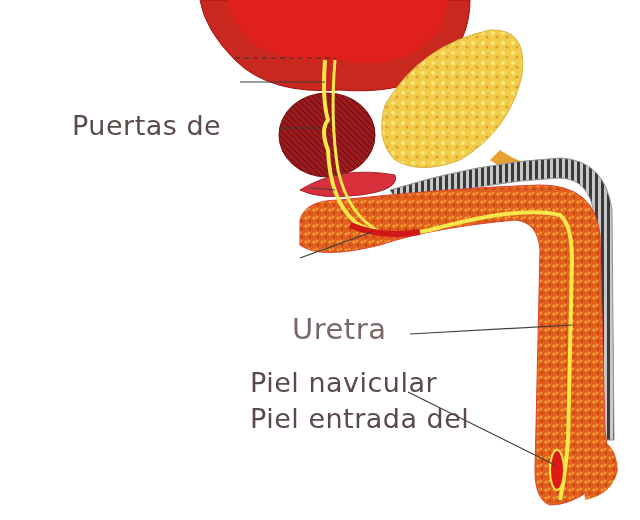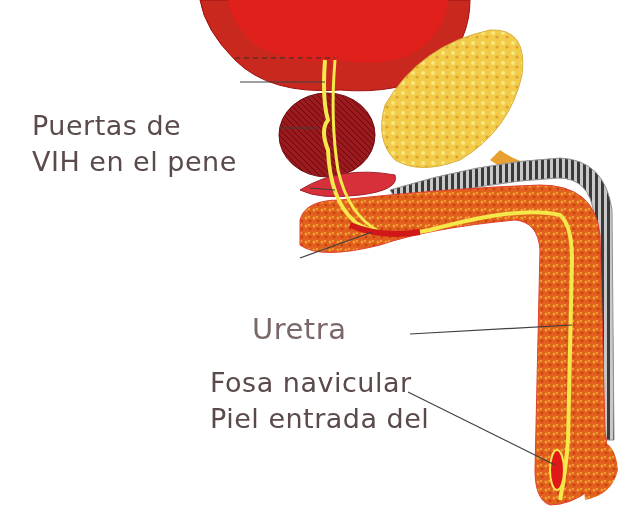--- a/index.html
+++ b/index.html
@@ -1,18 +1,18 @@
 <!DOCTYPE html>
 <html><head>
 <meta charset="utf-8">
 <style>
   html, body { margin: 0; padding: 0; background: #ffffff; }
   body { width: 640px; height: 520px; position: relative; overflow: hidden; font-family: "DejaVu Sans", sans-serif; }
   #diagram { position: absolute; left: 0; top: 0; width: 640px; height: 520px; }
-  .label { position: absolute; color: #5a4a4a; font-size: 27px; line-height: 36px; letter-spacing: 0.5px; white-space: nowrap; }
+  .label { position: absolute; color: #5a4a4a; font-size: 27px; line-height: 36px; letter-spacing: 0.5px; white-space: nowrap; margin-left: 40px; }
   .label.light { color: #7a6868; font-size: 29px; }
 </style>
 </head>
 <body>
 
 <svg id="diagram" viewBox="0 0 640 520" xmlns="http://www.w3.org/2000/svg">
   <defs>
     <pattern id="spongy" width="8" height="8" patternUnits="userSpaceOnUse">
       <rect width="8" height="8" fill="#e2601e"></rect>
       <circle cx="2" cy="2" r="1.5" fill="#f0a030"></circle>
@@ -74,21 +74,20 @@
     <line x1="280" y1="128" x2="318" y2="128"></line>
     <line x1="310" y1="188" x2="335" y2="190"></line>
     <line x1="300" y1="258" x2="372" y2="232"></line>
     <line x1="410" y1="334" x2="572" y2="325"></line>
     <line x1="408" y1="392" x2="555" y2="465"></line>
   </g>
 </svg>
 
 <div class="label" style="left:32px; top:108px;">
   <div>Puertas de</div>
-  <div>VIH en el pene</div>
 </div>
 
 <div class="label light" style="left:252px; top:311px;">Uretra</div>
 
 <div class="label" style="left:210px; top:365px; line-height:36px;">
-  <div>Fosa navicular</div>
+  <div>Piel navicular</div>
   <div>Piel entrada del</div>
 </div>
 
 </body></html>

